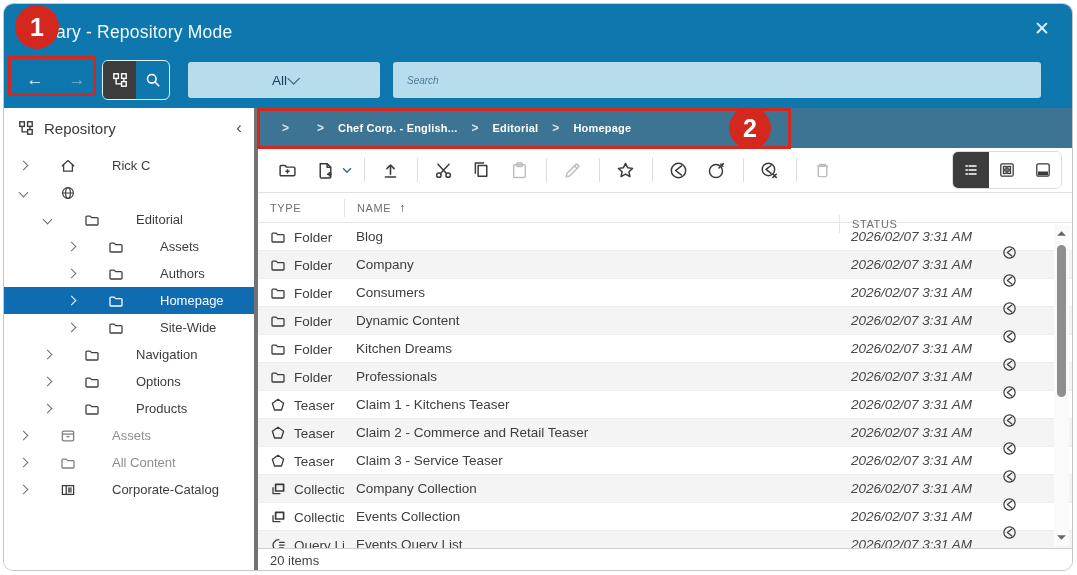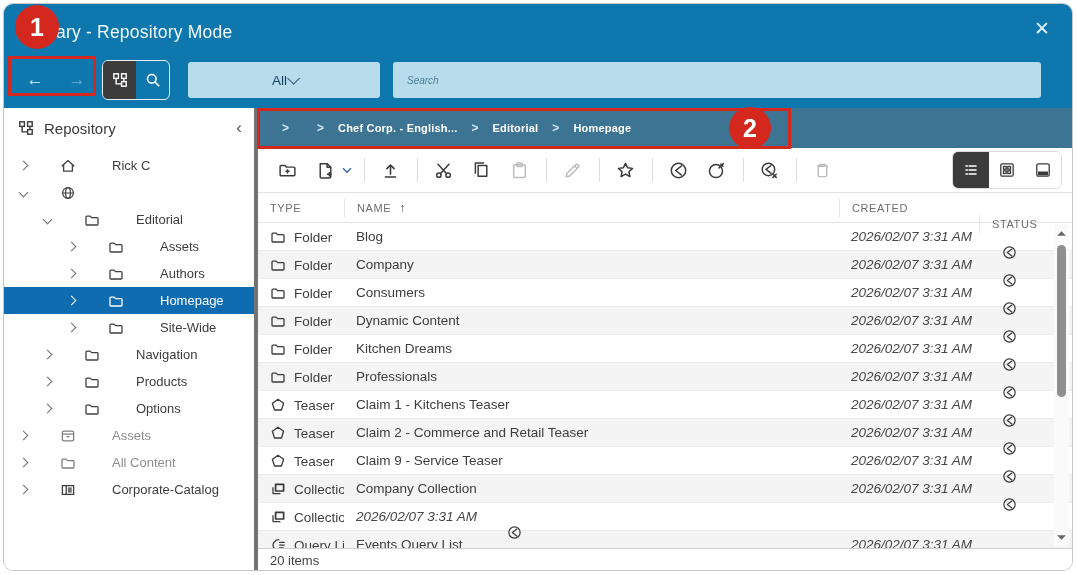--- a/index.html
+++ b/index.html
@@ -257,32 +257,32 @@
           </div>
           <div class="titem" style="padding-left: 34px;">
             <span class="twisty"></span>
             <span class="tico" data-icon="folder">
 
               <svg class="i-folder" width="16" height="16" viewBox="0 0 16 16" fill="none" stroke="currentColor" stroke-width="1.3" stroke-linejoin="round">
                 <path d="M2 5c0-.5.4-.9.9-.9h3.2L7.6 5.6h5.5c.5 0 .9.4.9.9v5.6c0 .5-.4.9-.9.9H2.9c-.5 0-.9-.4-.9-.9z"></path>
               </svg>
 
             </span>
+            <span class="tlabel">Options</span>
+          </div>
+          <div class="titem" style="padding-left: 34px;">
+            <span class="twisty"></span>
+            <span class="tico" data-icon="folder">
+
+              <svg class="i-folder" width="16" height="16" viewBox="0 0 16 16" fill="none" stroke="currentColor" stroke-width="1.3" stroke-linejoin="round">
+                <path d="M2 5c0-.5.4-.9.9-.9h3.2L7.6 5.6h5.5c.5 0 .9.4.9.9v5.6c0 .5-.4.9-.9.9H2.9c-.5 0-.9-.4-.9-.9z"></path>
+              </svg>
+
+            </span>
             <span class="tlabel">Products</span>
-          </div>
-          <div class="titem" style="padding-left: 34px;">
-            <span class="twisty"></span>
-            <span class="tico" data-icon="folder">
-
-              <svg class="i-folder" width="16" height="16" viewBox="0 0 16 16" fill="none" stroke="currentColor" stroke-width="1.3" stroke-linejoin="round">
-                <path d="M2 5c0-.5.4-.9.9-.9h3.2L7.6 5.6h5.5c.5 0 .9.4.9.9v5.6c0 .5-.4.9-.9.9H2.9c-.5 0-.9-.4-.9-.9z"></path>
-              </svg>
-
-            </span>
-            <span class="tlabel">Options</span>
           </div>
           <div class="titem dimmed" style="padding-left: 10px;">
             <span class="twisty"></span>
             <span class="tico" data-icon="archive">
 
               <svg class="i-archive" width="16" height="16" viewBox="0 0 16 16" fill="none" stroke="currentColor" stroke-width="1.3">
                 <rect x="2.4" y="3.2" width="11.2" height="9.6" rx="1"></rect>
                 <path d="M2.4 6.1h11.2M6.4 8.7h3.2"></path>
               </svg>
 
@@ -451,21 +451,20 @@
           </div>
         </div>
       </div>
 
       <div class="thead">
         <div class="th c-type">TYPE</div>
         <div class="th c-name">
           <span>NAME</span>
           <span class="sort-arrow">↑</span>
         </div>
-        <div class="th c-created">CREATED</div>
         <div class="th c-status">STATUS</div>
       </div>
 
       <div class="rows">
 
         <div class="trow">
             <span class="cell c-type">
               <span class="ticon" data-icon="folder">
                 <svg class="i-folder" width="16" height="16" viewBox="0 0 16 16" fill="none" stroke="currentColor" stroke-width="1.3" stroke-linejoin="round">
                   <path d="M2 5c0-.5.4-.9.9-.9h3.2L7.6 5.6h5.5c.5 0 .9.4.9.9v5.6c0 .5-.4.9-.9.9H2.9c-.5 0-.9-.4-.9-.9z"></path>
@@ -622,21 +621,21 @@
             <span class="cell c-type">
               <span class="ticon" data-icon="teaser">
 
                 <svg class="i-teaser" width="16" height="16" viewBox="0 0 16 16" fill="none" stroke="currentColor" stroke-width="1.3" stroke-linejoin="round">
                   <path d="M8 2.2 13.6 6.3 11.5 13h-7L2.4 6.3z"></path>
                 </svg>
 
               </span>
               <span>Teaser</span>
             </span>
-            <span class="cell c-name">Claim 9 - Service Teaser</span>
+            <span class="cell c-name">Claim 3 - Service Teaser</span>
             <span class="cell c-created">2026/02/07 3:31 AM</span>
             <span class="cell c-status">
               <svg width="15" height="15" viewBox="0 0 16 16" fill="none" stroke="#3a3a3a" stroke-width="1.3" stroke-linejoin="round">
                 <circle cx="8" cy="8" r="6"></circle>
                 <path d="M10.8 4 5.7 8l5.1 4"></path>
               </svg>
             </span>
           </div>
           <div class="trow">
             <span class="cell c-type">
@@ -664,20 +663,21 @@
               <span class="ticon" data-icon="collection">
 
                 <svg class="i-collection" width="16" height="16" viewBox="0 0 16 16" fill="none" stroke="currentColor" stroke-linejoin="round">
                   <rect x="5.6" y="3.4" width="8" height="6.6" stroke-width="1.7"></rect>
                   <path d="M3 6.2v6.4h7.4" stroke-width="1.3"></path>
                 </svg>
 
               </span>
               <span>Collection</span>
             </span>
+            <span class="cell c-name">Events Collection</span>
             <span class="cell c-created">2026/02/07 3:31 AM</span>
             <span class="cell c-status">
               <svg width="15" height="15" viewBox="0 0 16 16" fill="none" stroke="#3a3a3a" stroke-width="1.3" stroke-linejoin="round">
                 <circle cx="8" cy="8" r="6"></circle>
                 <path d="M10.8 4 5.7 8l5.1 4"></path>
               </svg>
             </span>
           </div>
           <div class="trow">
             <span class="cell c-type">

